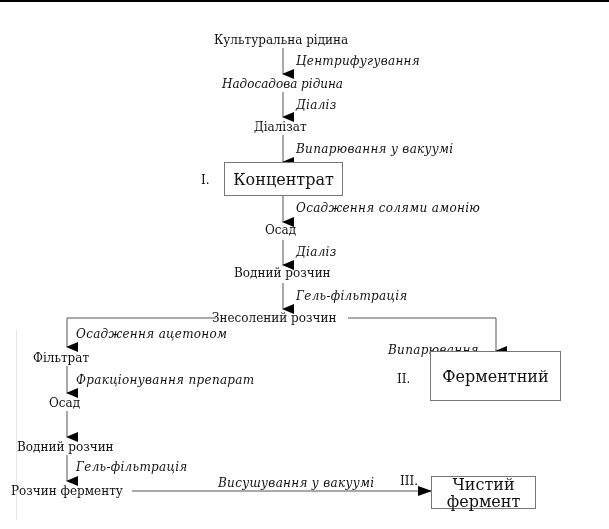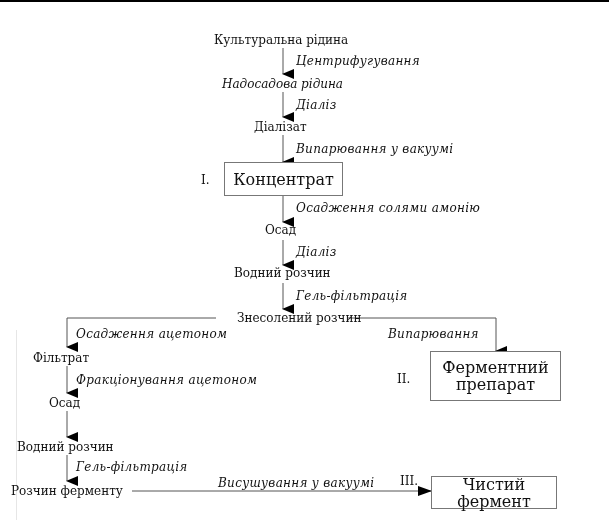--- a/index.html
+++ b/index.html
@@ -53,37 +53,36 @@
 <div class="roman" style="left:201px; top:173px;">I.</div>
 <div class="box" style="left:224px; top:162px; width:119px; height:34px;">
   <span>Концентрат</span>
 </div>
 
 <div class="step" style="left:296px; top:201px;">Осадження солями амонію</div>
 <div class="node" style="left:265px; top:223px;">Осад</div>
 <div class="step" style="left:296px; top:245px;">Діаліз</div>
 <div class="node" style="left:234px; top:266px;">Водний розчин</div>
 <div class="step" style="left:296px; top:289px;">Гель-фільтрація</div>
-<div class="node" style="left:237px; top:311px;">Знесолений розчин</div>
+<div class="node" style="left:212px; top:311px;">Знесолений розчин</div>
 
 <div class="step" style="left:76px; top:327px;">Осадження ацетоном</div>
-<div class="step" style="left:388px; top:327px;">Випарювання</div>
+<div class="step" style="left:388px; top:343px;">Випарювання</div>
 
 <div class="node" style="left:33px; top:351px;">Фільтрат</div>
 <div class="roman" style="left:397px; top:372px;">II.</div>
 <div class="box" style="left:430px; top:351px; width:131px; height:50px;">
   <div>
     <div>Ферментний</div>
-    <div>препарат</div>
   </div>
 </div>
 
-<div class="step" style="left:76px; top:373px;">Фракціонування ацетоном</div>
+<div class="step" style="left:76px; top:373px;">Фракціонування препарат</div>
 <div class="node" style="left:49px; top:396px;">Осад</div>
 <div class="node" style="left:17px; t op:440px; top:440px;">Водний розчин</div>
 <div class="step" style="left:76px; top:460px;">Гель-фільтрація</div>
 <div class="node" style="left:11px; top:484px;">Розчин ферменту</div>
 
 <div class="step" style="left:218px; top:476px;">Висушування у вакуумі</div>
 <div class="roman" style="left:400px; top:474px;">III.</div>
-<div class="box" style="left:431px; top:476px; width:126px; height:33px;">
+<div class="box" style="left:431px; top:476px; width:105px; height:33px;">
   <span>Чистий фермент</span>
 </div>
 
 </body></html>

